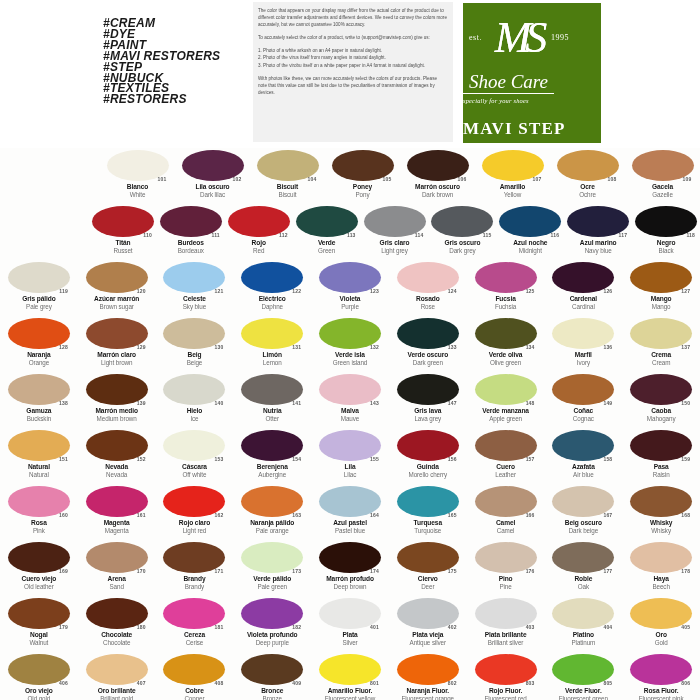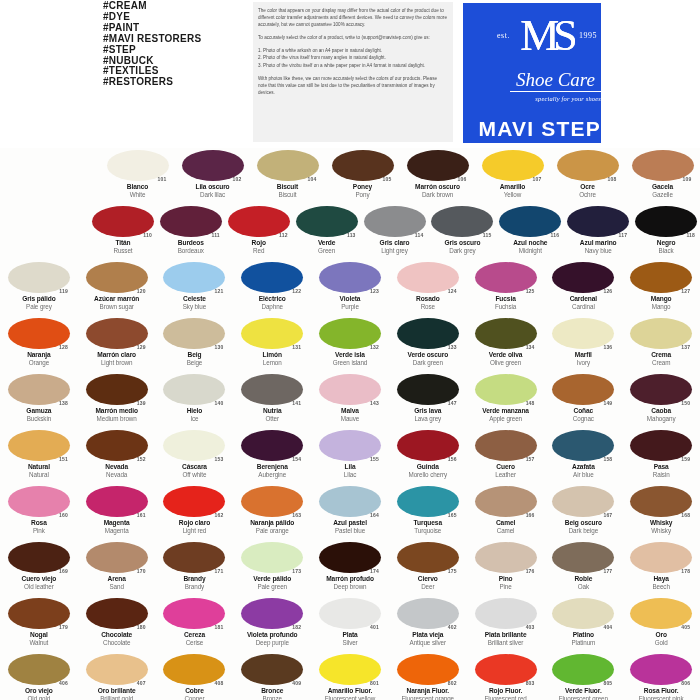--- a/index.html
+++ b/index.html
@@ -15,71 +15,71 @@
     box-sizing:border-box;
   }
 
   
   #top{
     position:relative;height:148px;width:700px;
     background:#ffffff;
     box-sizing:border-box;
   }
   #hashtags{
-    position:absolute;left:103px;top:1px;width:150px;
-    font-size:10px;line-height:10.9px;color:#1a1a1a;
-    font-weight:600;letter-spacing:.25px;
+    position:absolute;left:103px;top:18px;width:150px;
+    font-size:12px;line-height:10.9px;color:#1a1a1a;
+    font-weight:600;letter-spacing:.25px;font-style:italic;
   }
   #hashtags div{white-space:nowrap;}
 
   #disclaimer{
     position:absolute;left:253px;top:2px;width:200px;height:140px;
     background:#f1f1f1;
     box-sizing:border-box;padding:5px 6px 4px 5px;
     font-size:4.6px;line-height:7.1px;color:#4c4c4c;
   }
   #disclaimer p{margin:0 0 6px 0;}
   #disclaimer p:last-child{margin-bottom:0;}
   #disclaimer ol{margin:0;padding:0;list-style:none;}
   #disclaimer li{margin:0;}
 
   #logo{
     position:absolute;left:463px;top:3px;width:138px;height:140px;
-    background:#1d4ed8;color:#fff;
-    display:flex;flex-direction:column;align-items:flex-end;justify-content:center;
+    background:#4d7c0f;color:#fff;
+    display:flex;flex-direction:column;align-items:flex-start;justify-content:center;
   }
   .logo-mono{
     position:relative;width:110px;height:62px;
     display:flex;align-items:center;justify-content:center;
   }
   .logo-est{
     position:absolute;left:6px;top:26px;
     font-size:8px;font-family:"Liberation Serif",serif;letter-spacing:.5px;
   }
   .logo-year{
     position:absolute;right:4px;top:26px;
     font-size:8px;font-family:"Liberation Serif",serif;letter-spacing:.5px;
   }
   .logo-ms{
-    font-family:"Liberation Serif",serif;
+    font-family:"Liberation Serif",serif;font-style:italic;
     font-size:44px;line-height:44px;font-weight:400;letter-spacing:-6px;
     text-shadow:0 0 0 #fff;
   }
   .logo-shoecare{
     font-family:"Liberation Serif",serif;font-style:italic;
     font-size:19px;line-height:21px;margin-top:2px;
     border-bottom:1px solid #fff;padding:0 6px 1px 6px;
   }
   .logo-tagline{
     font-family:"Liberation Serif",serif;font-style:italic;
     font-size:6.4px;margin-top:3px;letter-spacing:.2px;
   }
   .logo-brand{
-    font-family:Liberation Sans, sans-serif;font-weight:700;
-    font-size:21px;letter-spacing:1.2px;margin-top:15px;
+    font-family:Liberation Serif, serif;font-weight:700;
+    font-size:17px;letter-spacing:1.2px;margin-top:15px;
   }
 
   
   #grid{
     position:relative;width:700px;
     padding:0 0 0 0;
     box-sizing:border-box;
   }
   .row{
     display:flex;

